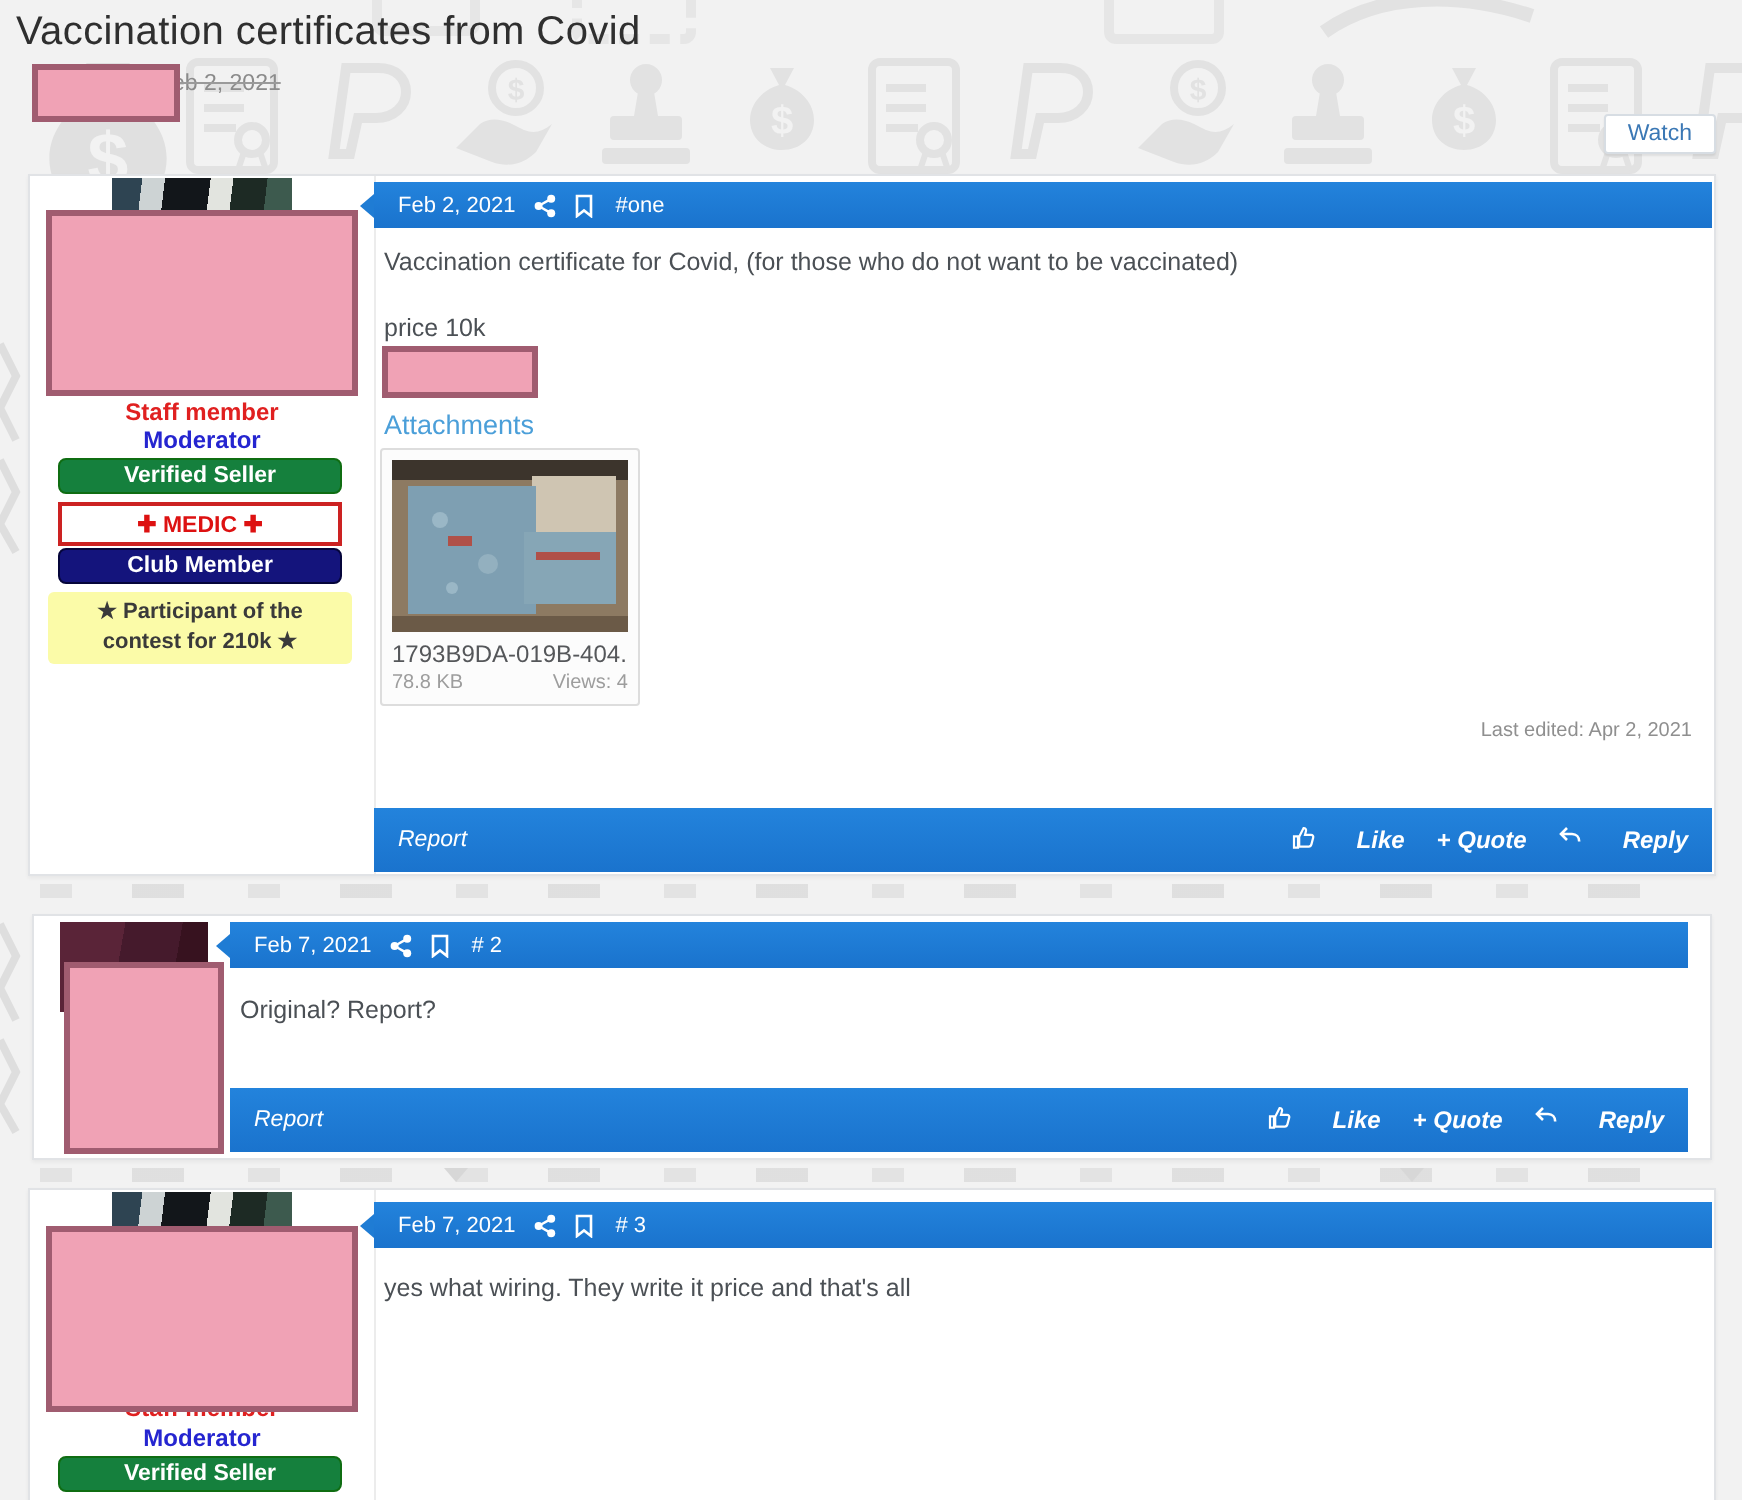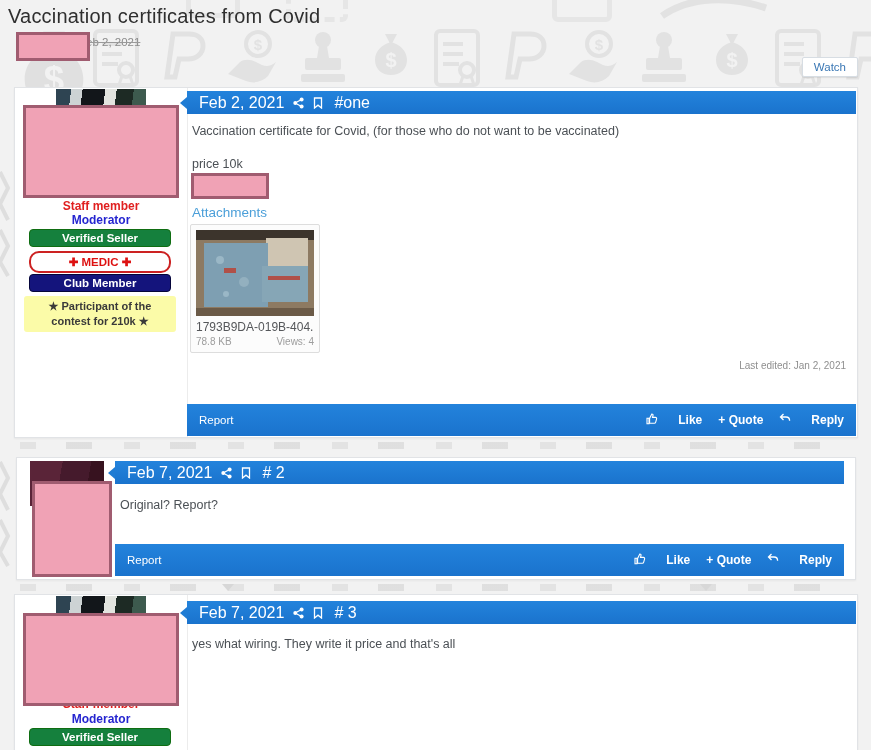--- a/index.html
+++ b/index.html
@@ -15,43 +15,43 @@
   .page-title{position:absolute;left:8px;top:5px;font-size:20px;color:#2f2f2f;letter-spacing:.2px;}
   .thread-date{position:absolute;left:86px;top:36px;font-size:11.5px;color:#8b8b8b;text-decoration:line-through;text-decoration-color:#9a9a9a;}
   .watch-btn{position:absolute;right:13px;top:57px;background:#fff;border:1px solid #d7dde3;border-radius:2px;
     padding:3px 11px;font-size:11.5px;color:#3b78b5;box-shadow:0 1px 1px rgba(0,0,0,.08);cursor:pointer;}
 
   
   .pinkbox{position:absolute;background:#f0a2b5;border:3px solid #a05c70;box-sizing:border-box;z-index:6;}
 
   
   .card{position:absolute;background:#fff;border:1px solid #e1e3e6;box-shadow:0 1px 2px rgba(0,0,0,.05);box-sizing:border-box;}
-  .postbar{position:absolute;height:23px;background:linear-gradient(#2383dc,#1a73cd);color:#fff;display:flex;align-items:center;gap:9px;padding:0 12px;font-size:16px;}
+  .postbar{position:absolute;height:23px;background:linear-gradient(#2383dc,#1a73cd);color:#fff;display:flex;align-items:center;gap:9px;padding:0 12px;font-size:11px;}
   .postbar .arrow{position:absolute;left:-7px;top:6px;width:0;height:0;border:6px solid transparent;border-right:7px solid #1f7cd4;border-left:0;}
   .postbar .num{margin-left:2px;}
   .postbar svg{display:block;}
-  .footerbar{position:absolute;height:32px;background:linear-gradient(#2383dc,#1a73cd);color:#fff;display:flex;align-items:center;padding:0 12px;font-size:11.5px;}
+  .footerbar{position:absolute;height:32px;background:linear-gradient(#2383dc,#1a73cd);color:#fff;display:flex;align-items:center;padding:0 12px;font-size:11.5px;font-style:italic;}
   .footerbar .spacer{flex:1;}
   .action{display:flex;align-items:center;gap:20px;margin-left:16px;font-size:12px;font-weight:600;cursor:pointer;}
   .report{cursor:pointer;}
 
   .body-text{position:absolute;font-size:12.5px;color:#4b5055;}
 
   
   .sidebar-divider{position:absolute;top:0;bottom:0;width:1px;background:#ececec;}
   .avatar{position:absolute;overflow:hidden;}
   .av-photo{width:100%;height:100%;background:linear-gradient(97deg,#2e4452 0 16%,#cdd3d4 16% 28%,#12161a 28% 52%,#e2e4df 52% 64%,#1d2a24 64% 82%,#3d5a4e 82%);}
   .av-maroon{width:100%;height:100%;background:linear-gradient(100deg,#5a2438 0 40%,#451a2c 40% 75%,#37121f 75%);}
   .role{width:172px;text-align:center;font-size:12px;font-weight:bold;position:absolute;}
   .role-staff{color:#e02020;}
   .role-mod{color:#2525d0;}
   .badge{position:absolute;left:50%;transform:translateX(-50%);width:142px;padding:2px 0;border-radius:4px;
     font-size:11.5px;font-weight:bold;text-align:center;color:#fff;box-sizing:border-box;}
   .b-green{background:#15803d;border:1px solid #0f6d12;}
-  .b-medic{background:#fff;color:#dd1111;border:2px solid #cc2222;border-radius:10px;}
+  .b-medic{background:#fff;color:#dd1111;border:2px solid #cc2222;border-radius:0;}
   .b-club{background:#14147c;border:1px solid #05053a;}
   .b-contest{background:#fbfba8;color:#3a3a3a;font-weight:600;font-size:11px;width:152px;border-radius:3px;padding:3px 4px;line-height:1.35;}
 
   
   .attach-label{position:absolute;font-size:13.5px;color:#4b9fd9;cursor:pointer;}
   .attach-card{position:absolute;width:130px;border:1px solid #ddd;background:#fcfcfc;border-radius:2px;padding:5px;box-sizing:border-box;cursor:pointer;}
   .attach-thumb{width:118px;height:86px;display:block;}
   .attach-name{font-size:12px;color:#55575a;margin-top:4px;white-space:nowrap;overflow:hidden;}
   .attach-meta{display:flex;justify-content:space-between;font-size:10px;color:#9d9d9d;margin-top:2px;}
   .last-edited{position:absolute;right:11px;font-size:10px;color:#8f8f8f;}
@@ -244,21 +244,21 @@
         <rect x="72" y="46" width="32" height="4" fill="#b05048"></rect>
         <rect y="78" width="118" height="8" fill="#6b5a47"></rect>
       </svg>
       <div class="attach-name">1793B9DA-019B-404...</div>
       <div class="attach-meta">
         <span>78.8 KB</span>
         <span>Views: 4</span>
       </div>
     </div>
 
-    <div class="last-edited" style="top:272px;">Last edited: Jan 2, 2021</div>
+    <div class="last-edited" style="top:272px;">Last edited: Apr 2, 2021</div>
 
     <div class="footerbar" style="left:172px;right:1px;bottom:1px;">
       <span class="report">Report</span>
       <span class="spacer"></span>
       <span class="action">
         <span><svg width="12" height="12" viewBox="0 0 12 12">
               <path d="M1 5.2h2v5.6H1zM3.6 10.3V5.4L5.8 1c.9 0 1.4.7 1.2 1.5l-.5 1.9h3c.8 0 1.3.7 1.1 1.4l-.9 3.4c-.2.7-.7 1.1-1.3 1.1z" fill="none" stroke="#fff" stroke-width="1.1"></path>
             </svg></span>
         <span>Like</span>
       </span>

